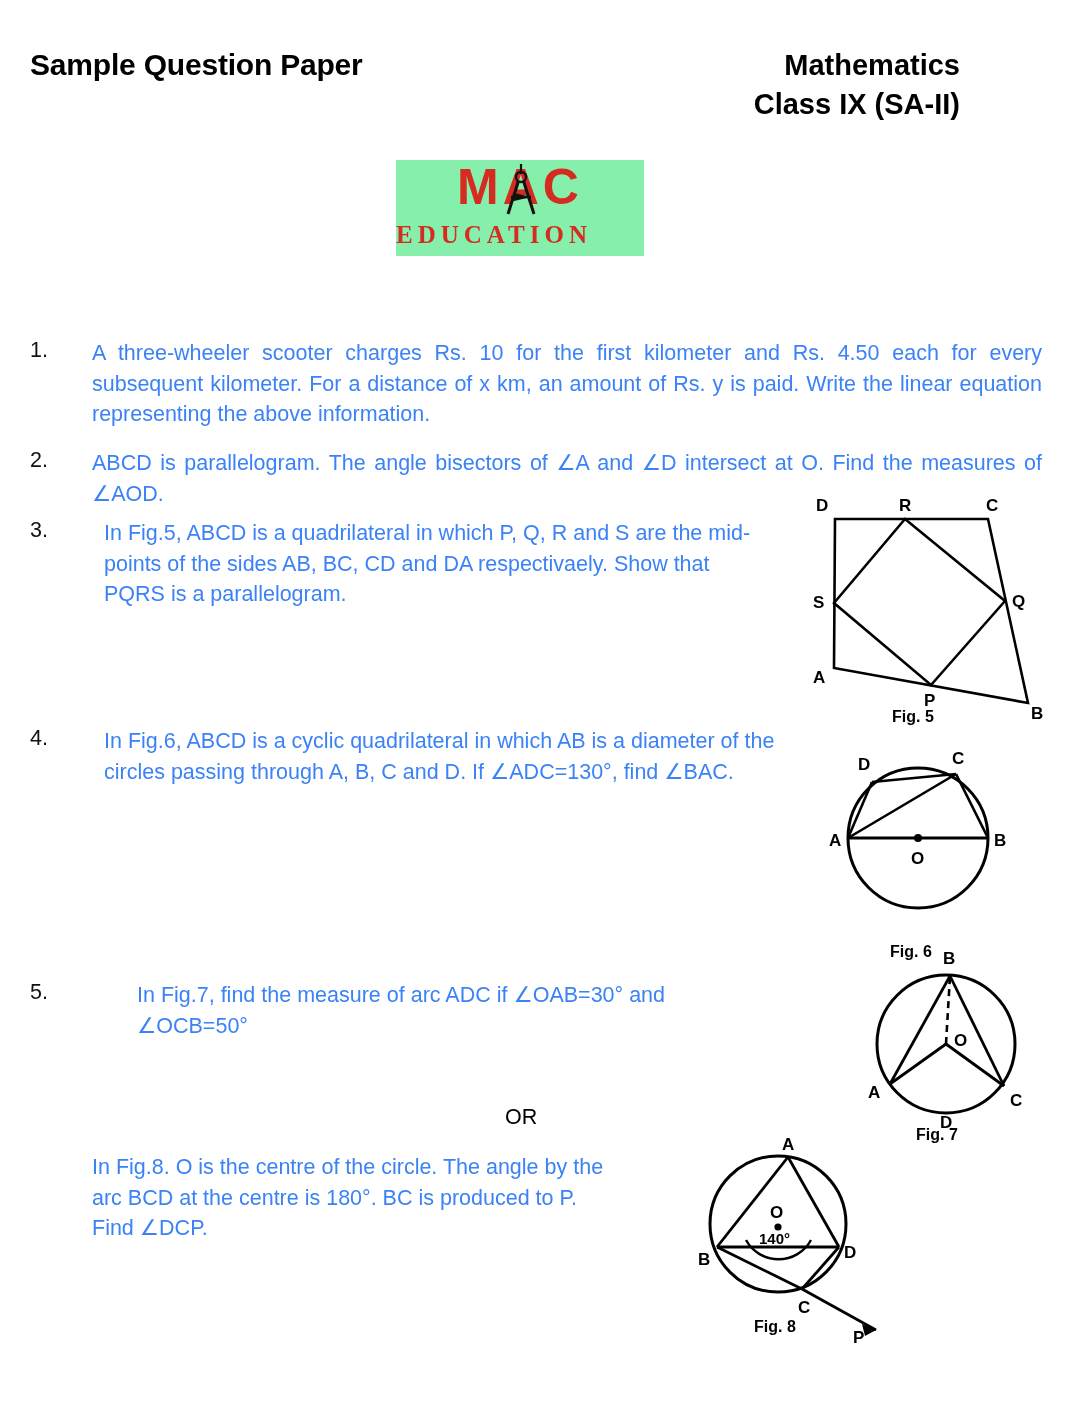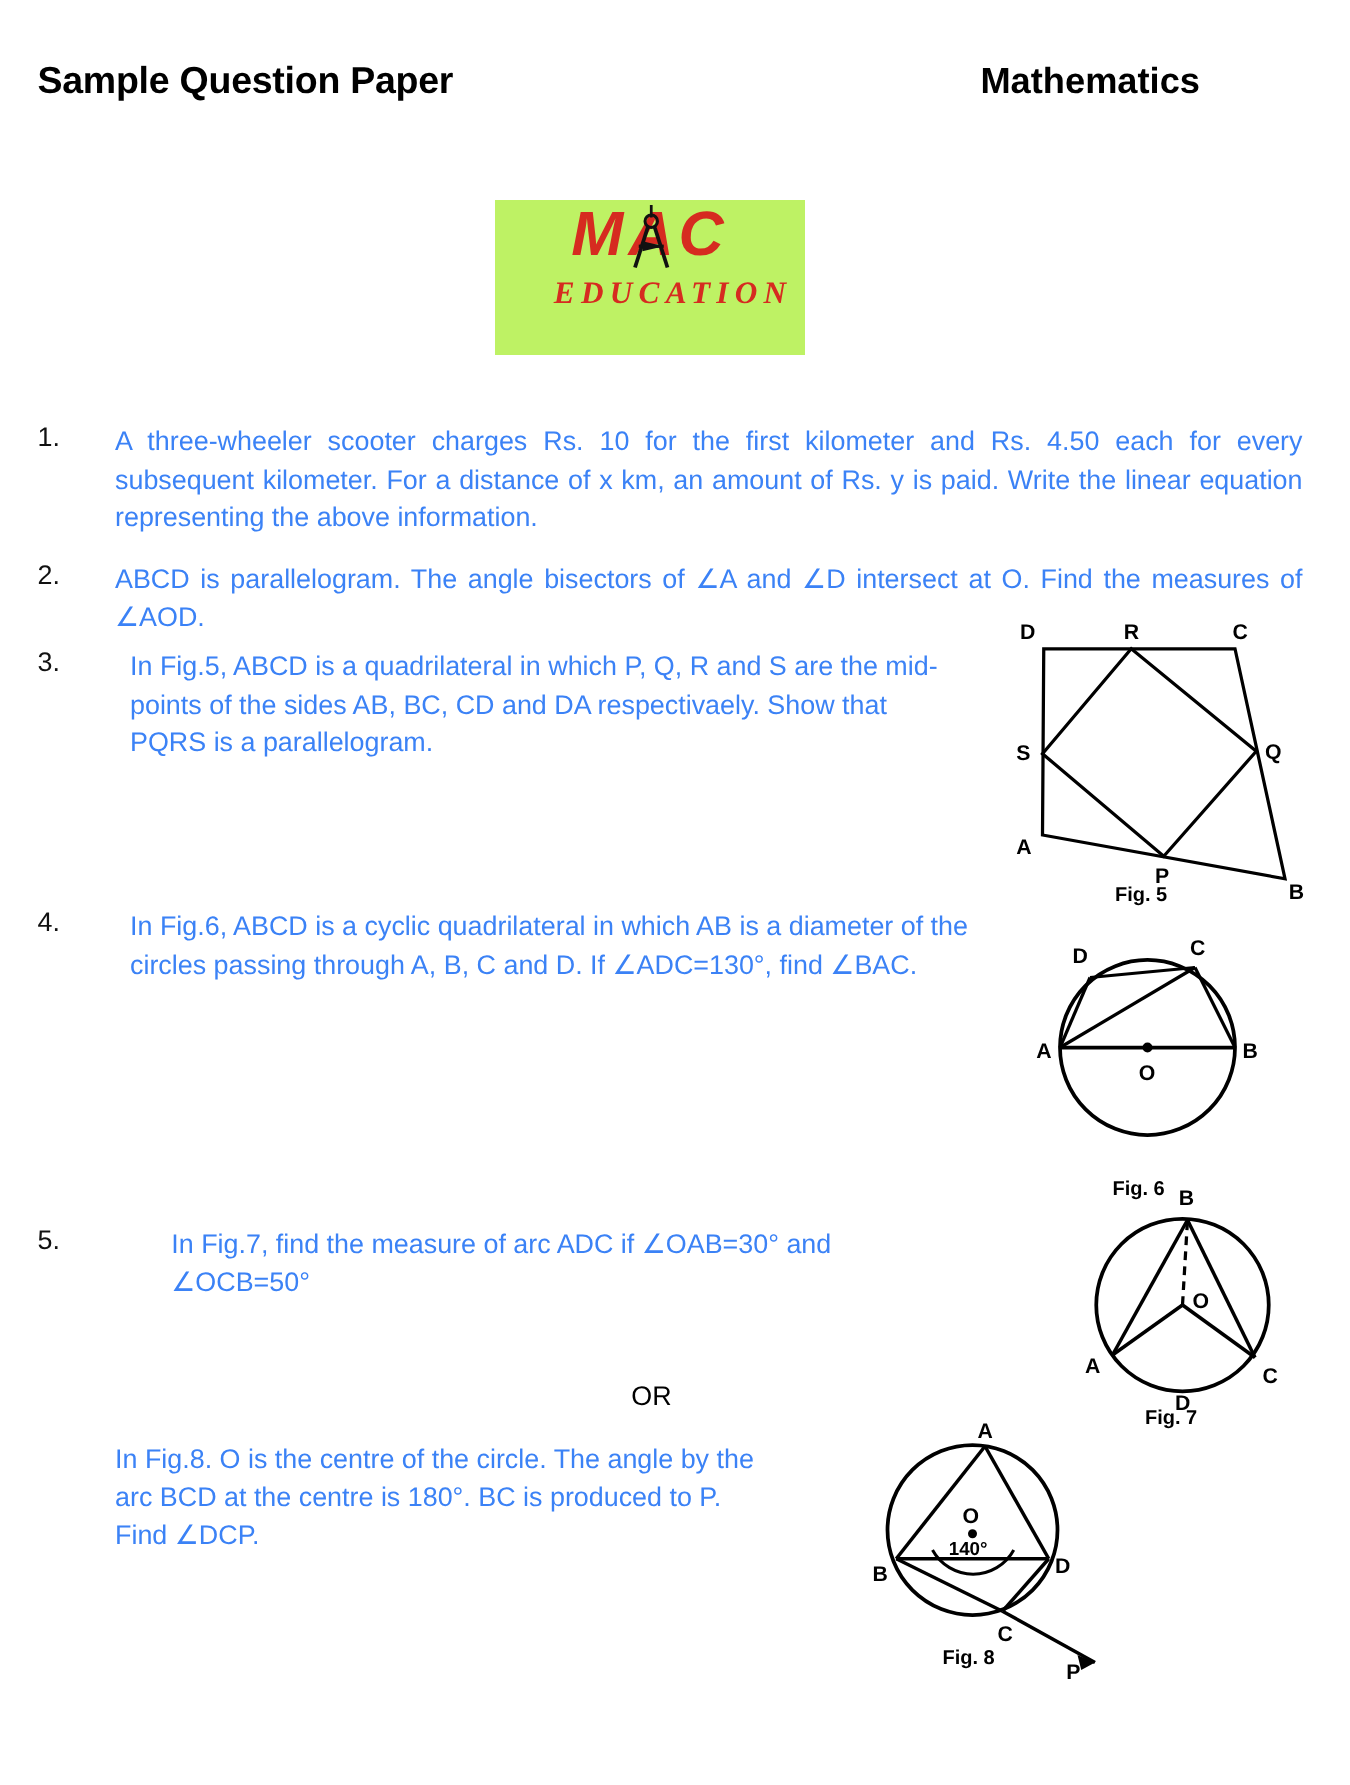--- a/index.html
+++ b/index.html
@@ -34,49 +34,47 @@
     font-weight: bold;
     line-height: 1.33;
   }
 
   
   #logo {
     position: absolute;
     left: 396px;
     top: 160px;
     width: 248px;
-    height: 124px;
-    background: #bef264;
+    height: 96px;
+    background: #86efac;
     overflow: hidden;
-    font-style: italic;
   }
   #logo-mac {
     position: absolute;
     left: 0; right: 0;
     top: 2px;
     text-align: center;
     font-family: "Liberation Sans", sans-serif;
     font-size: 50px;
     font-weight: bold;
     color: #D62B20;
     letter-spacing: 4px;
     line-height: 1;
   }
   #logo-edu {
     position: absolute;
     left: 0; right: 0;
     top: 62px;
-    text-align: center;
+    text-align: left;
     font-family: "Liberation Serif", serif;
     font-size: 25px;
     font-weight: bold;
     color: #D62B20;
     letter-spacing: 5px;
     line-height: 1;
-    padding-left: 37px;
   }
   #logo-compass {
     position: absolute;
     left: 105px;
     top: 4px;
     width: 40px;
     height: 54px;
   }
 
   
@@ -110,20 +108,21 @@
     top: 1105px;
     font-size: 21.5px;
   }
 </style>
 </head>
 <body>
 
 <div id="header-left">Sample Question Paper</div>
 <div id="header-right">
   <div>Mathematics</div>
+  <div>Class IX (SA-II)</div>
 </div>
 
 <div id="logo">
   <div id="logo-mac">MAC</div>
   <svg id="logo-compass" viewBox="0 0 40 54">
     <line x1="20" y1="0" x2="20" y2="10" stroke="#111" stroke-width="2.2"></line>
     <circle cx="20" cy="13" r="5" fill="none" stroke="#111" stroke-width="2.4"></circle>
     <line x1="17.5" y1="17" x2="7" y2="50" stroke="#111" stroke-width="3"></line>
     <line x1="22.5" y1="17" x2="33" y2="50" stroke="#111" stroke-width="3"></line>
     <line x1="10" y1="33" x2="30" y2="33" stroke="#111" stroke-width="2.6"></line>

